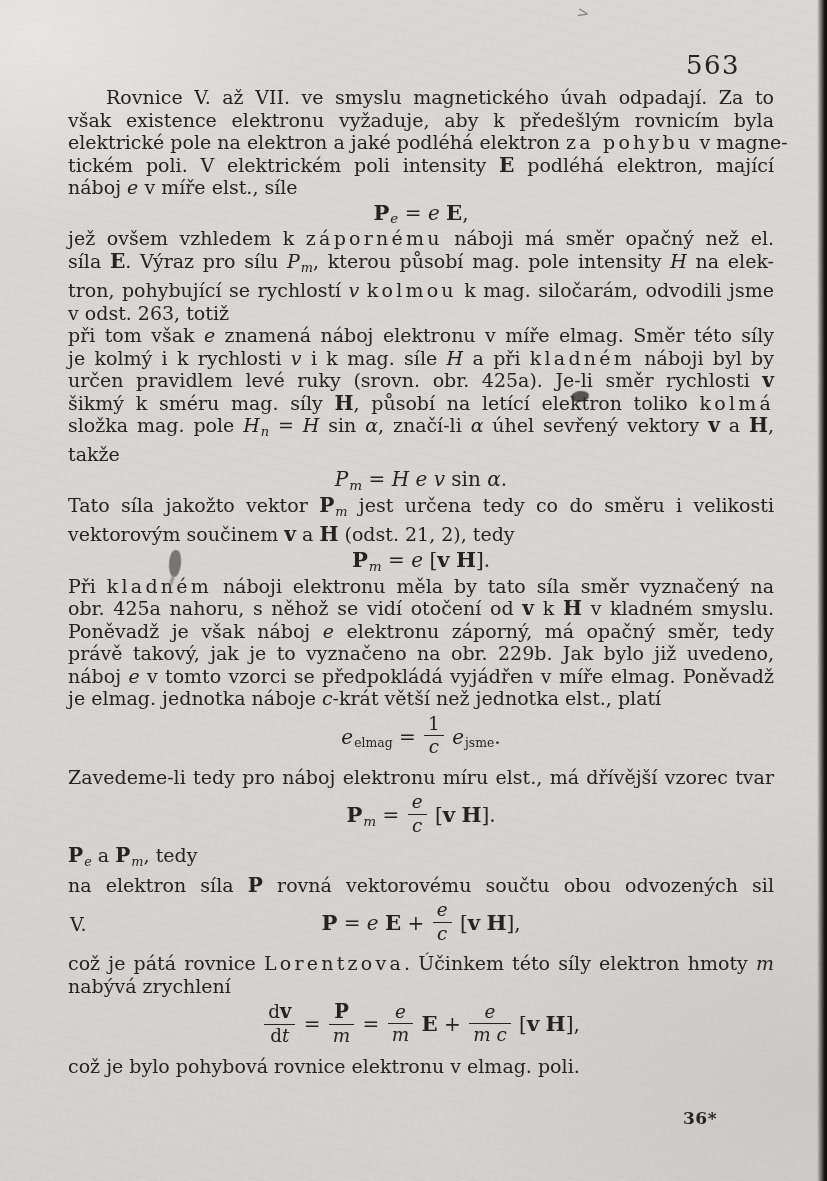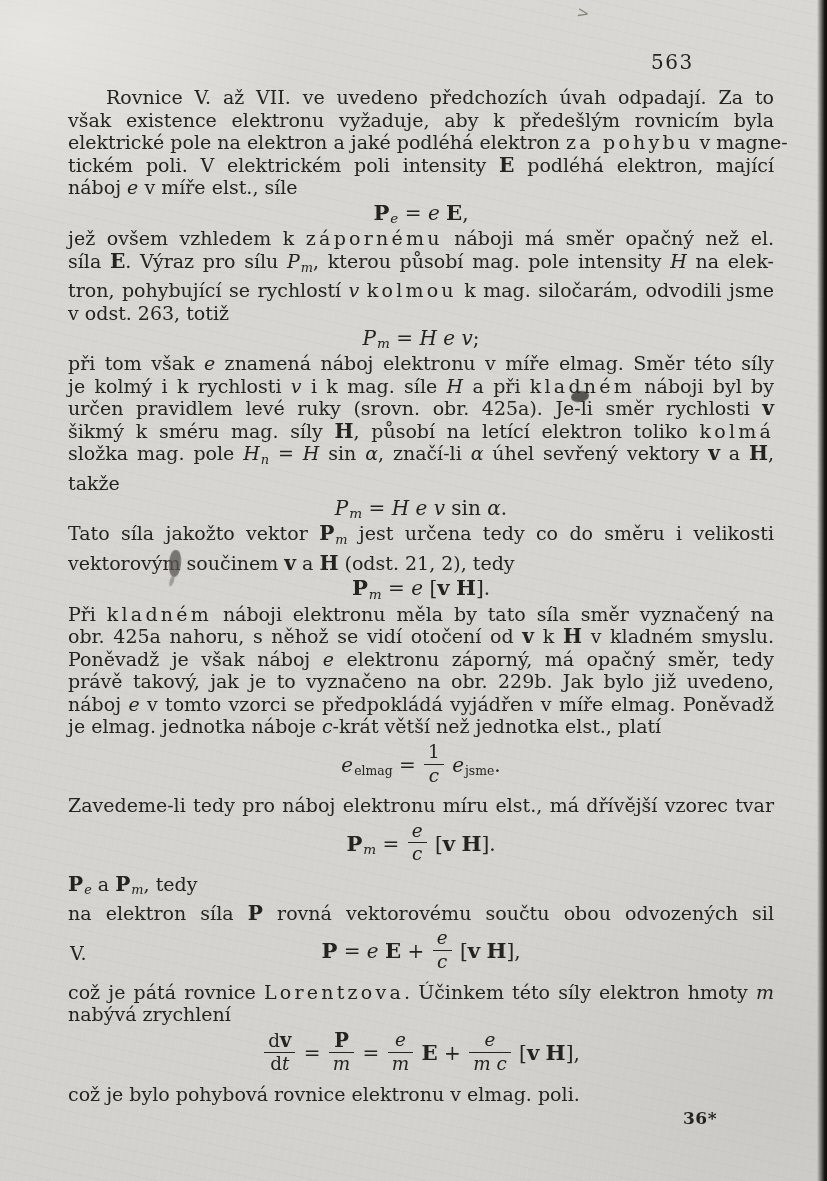--- a/index.html
+++ b/index.html
@@ -23,22 +23,22 @@
   .scan-edge{
     position:absolute;top:0;right:0;width:10px;height:100%;
     background:linear-gradient(90deg, rgba(45,44,40,0) 0%, rgba(45,44,40,.5) 35%, #191815 75%, #0f0e0c 100%);
   }
   .pencil-mark{
     position:absolute;left:577px;top:4px;
     font-size:15px;color:#868479;transform:rotate(12deg);
     font-family:"DejaVu Sans","Liberation Sans",sans-serif;
   }
   .page-number{
-    position:absolute;left:651px;top:50px;
-    font-size:20px;letter-spacing:1.5px;
+    position:absolute;left:686px;top:50px;
+    font-size:26px;letter-spacing:1.5px;
   }
   .signature-mark{
     position:absolute;left:683px;top:1108px;
     font-size:17px;font-weight:bold;letter-spacing:.5px;
   }
   .col{
     position:absolute;left:68px;top:86px;width:706px;
   }
   .line{
     font-size:19px;line-height:22.5px;
@@ -87,34 +87,33 @@
 </head>
 <body>
 
 <div class="page">
   <div class="scan-edge"></div>
   <div class="pencil-mark">&gt;</div>
   <div class="page-number">563</div>
 
   <div class="col">
     <div class="pblock">
-        <div class="line indent">Rovnice V. až VII. ve uvedeno předchozích úvah odpadají. Za to</div>
+        <div class="line indent">Rovnice V. až VII. ve smyslu magnetického úvah odpadají. Za to</div>
         <div class="line">však existence elektronu vyžaduje, aby k předešlým rovnicím byla</div>
         <div class="line">elektrické pole na elektron a jaké podléhá elektron <span class="s-sp">za pohybu</span> v magne-</div>
         <div class="line">tickém poli. V elektrickém poli intensity <span class="s-f">E</span> podléhá elektron, mající</div>
         <div class="line last">náboj <span class="s-i">e</span> v míře elst., síle</div>
       </div>
     <div class="formula"><span class="eq-body"><span class="s-f">P</span><span class="s-sub">e</span> = <span class="s-i">e</span> <span class="s-f">E</span>,</span></div>
     <div class="pblock">
         <div class="line">jež ovšem vzhledem k <span class="s-sp">zápornému</span> náboji má směr opačný než el.</div>
         <div class="line">síla <span class="s-f">E</span>. Výraz pro sílu <span class="s-i">P</span><span class="s-sub">m</span>, kterou působí mag. pole intensity <span class="s-i">H</span> na elek-</div>
         <div class="line">tron, pohybující se rychlostí <span class="s-i">v</span> <span class="s-sp">kolmou</span> k mag. siločarám, odvodili jsme</div>
         <div class="line last">v odst. 263, totiž</div>
       </div>
-    <div class="formula"><span class="eq-body"><span class="s-i">P</span><span class="s-sub">m</span> = <span class="s-i">H e v</span>;</span></div>
     <div class="pblock">
         <div class="line">při tom však <span class="s-i">e</span> znamená náboj elektronu v míře elmag. Směr této síly</div>
         <div class="line">je kolmý i k rychlosti <span class="s-i">v</span> i k mag. síle <span class="s-i">H</span> a při <span class="s-sp">kladném</span> náboji byl by</div>
         <div class="line">určen pravidlem levé ruky (srovn. obr. 425a). Je-li směr rychlosti <span class="s-f">v</span></div>
         <div class="line">šikmý k sméru mag. síly <span class="s-f">H</span>, působí na letící elektron toliko <span class="s-sp">kolmá</span></div>
         <div class="line">složka mag. pole <span class="s-i">H</span><span class="s-sub">n</span> = <span class="s-i">H</span> sin <span class="s-i">α</span>, značí-li <span class="s-i">α</span> úhel sevřený vektory <span class="s-f">v</span> a <span class="s-f">H</span>,</div>
         <div class="line last">takže</div>
       </div>
     <div class="formula"><span class="eq-body"><span class="s-i">P</span><span class="s-sub">m</span> = <span class="s-i">H e v</span> sin <span class="s-i">α</span>.</span></div>
     <div class="pblock">

